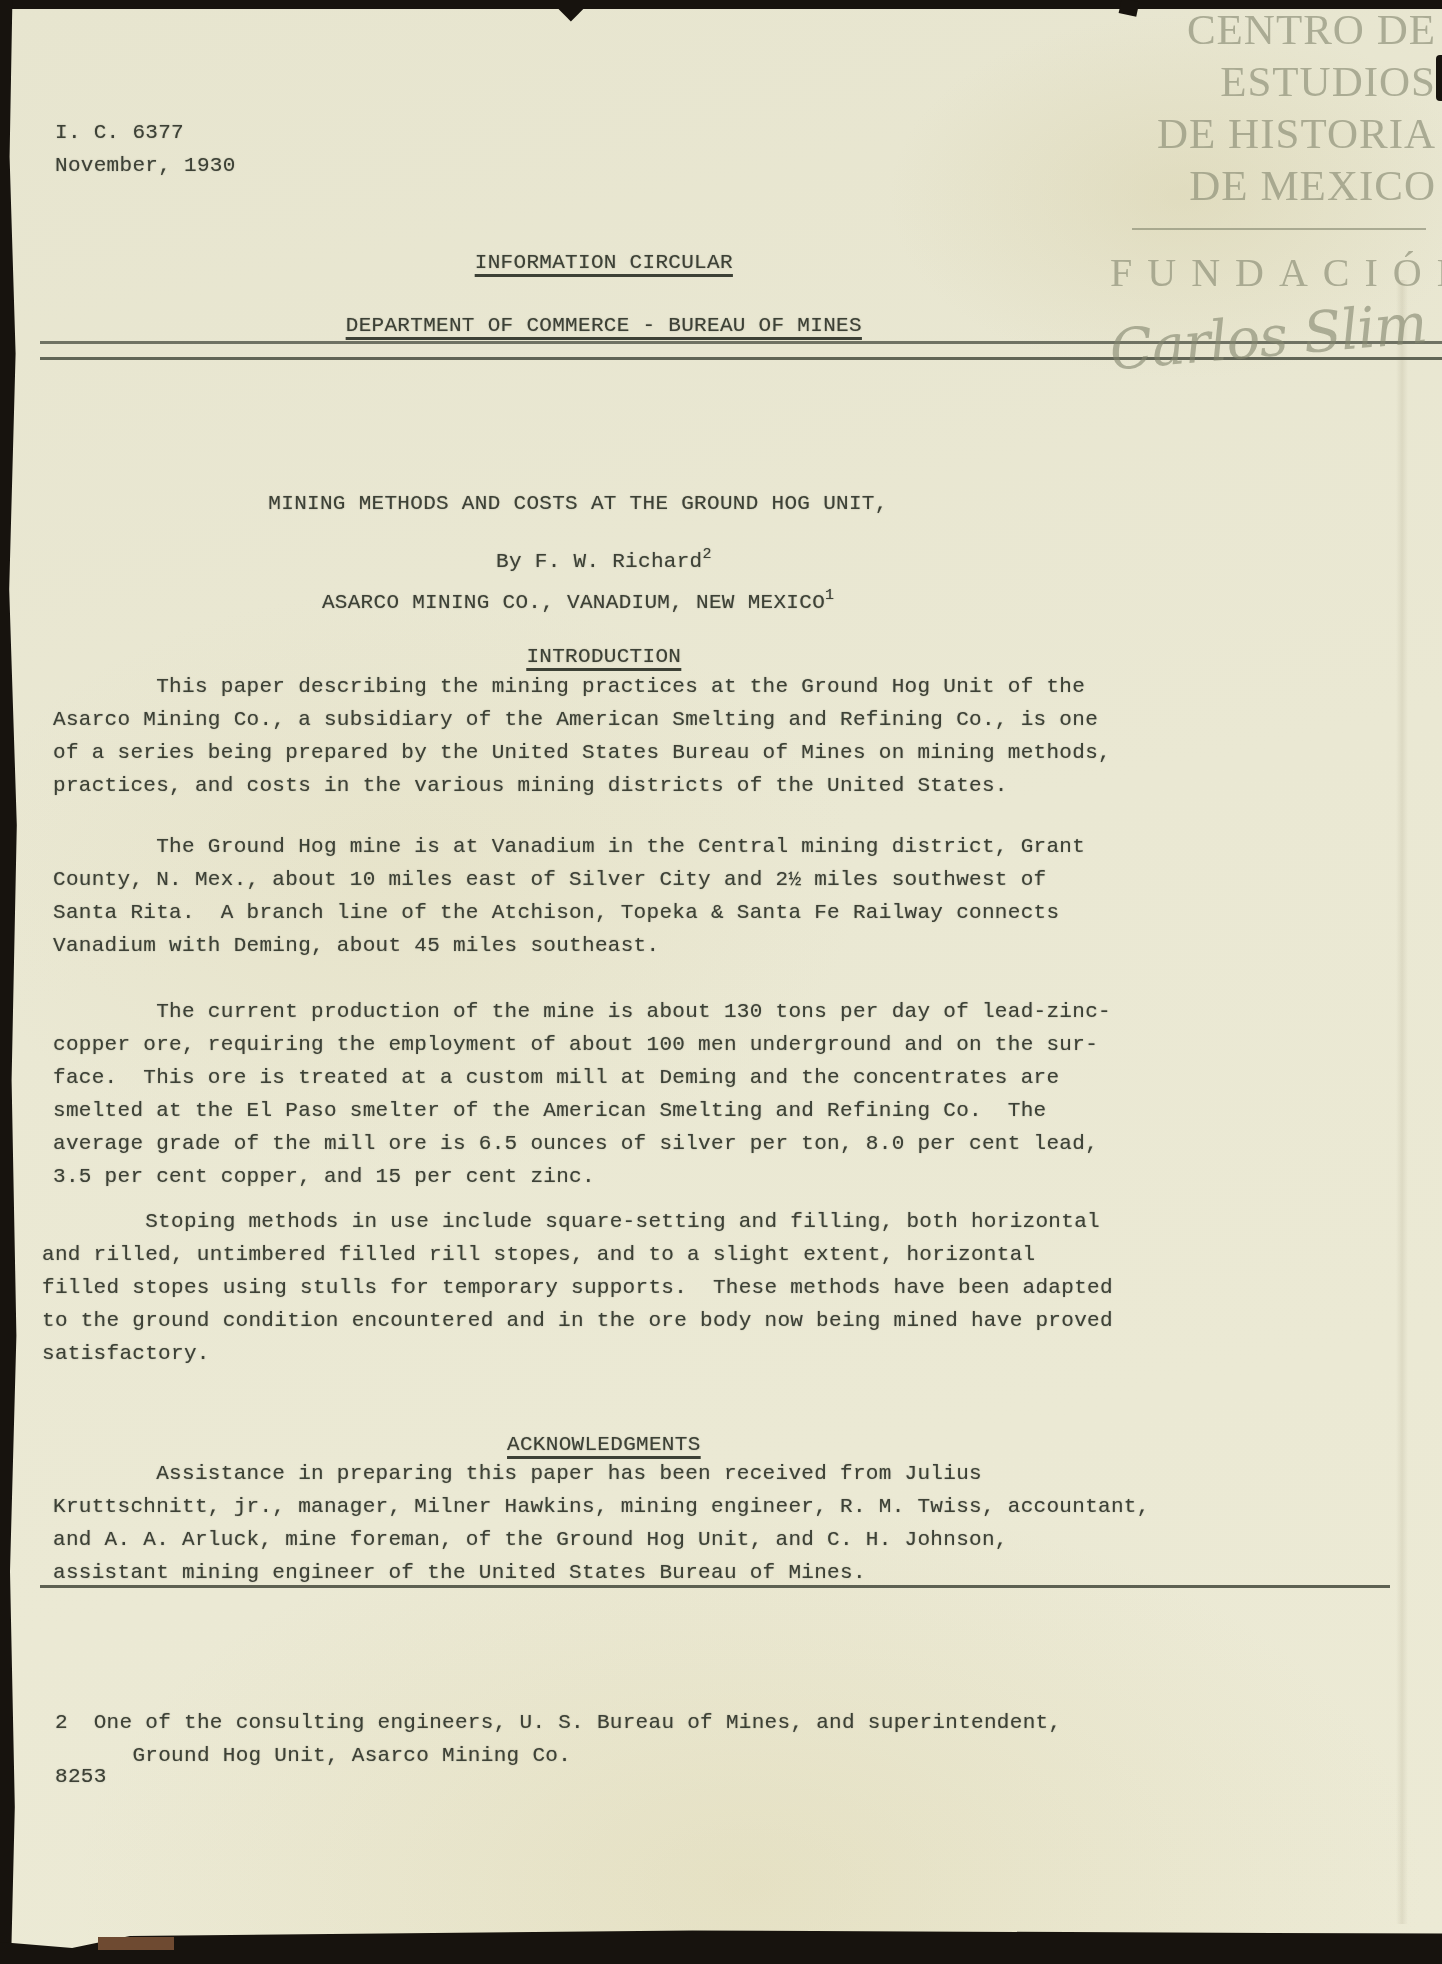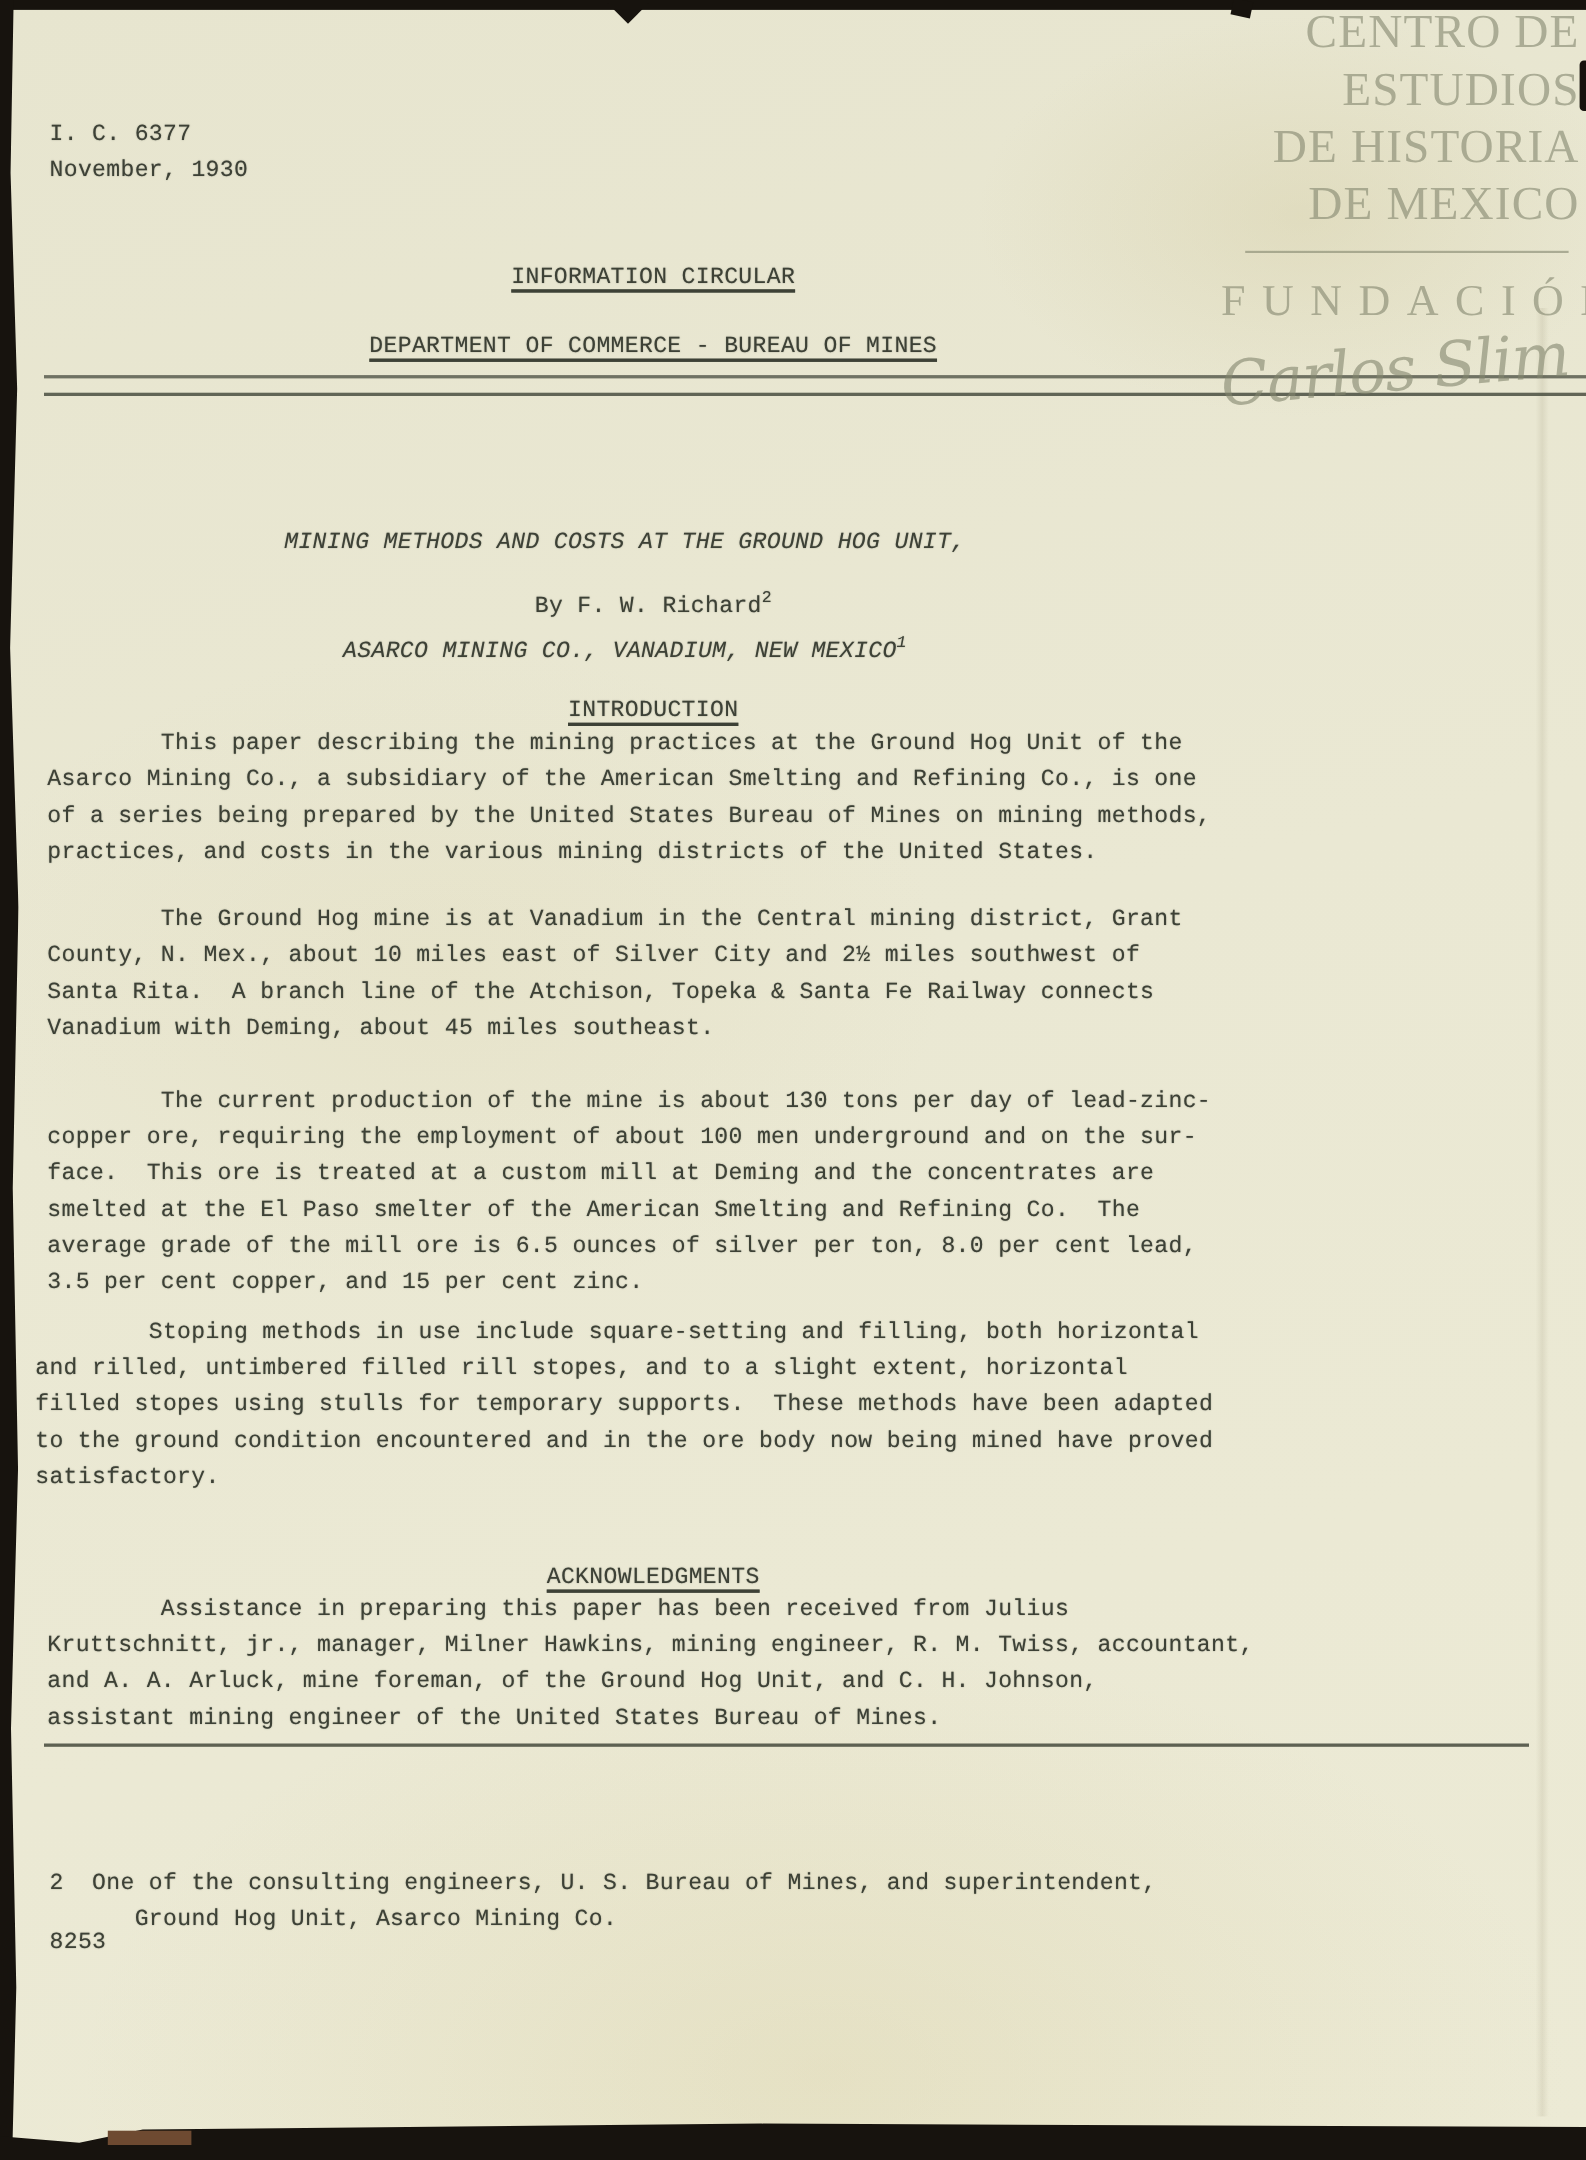--- a/index.html
+++ b/index.html
@@ -19,40 +19,40 @@
   
   .typed {
     position: absolute;
     font-family: "Liberation Mono", "DejaVu Sans Mono", monospace;
     font-size: 21px;
     line-height: 33px;
     color: #3d4136;
     letter-spacing: .3px;
     white-space: pre;
     text-shadow: 0 0 1.2px rgba(61,65,54,.55);
-    margin: 0;
+    margin: 10px;
     z-index: 2;
   }
   .center { left: 43px; width: 1050px; text-align: center; }
   .u { text-decoration: underline; text-decoration-thickness: 2.5px; text-underline-offset: 6px; }
   sup.fnref { font-size: 15px; line-height: 0; vertical-align: 9px; letter-spacing: 0; }
 
   #ic-number   { left: 45px; top: 106px; }
   #doc-date    { left: 45px; top: 139px; }
   #h-info      { top: 203px; }
   #h-dept      { top: 266px; }
 
   .rule-double {
     position: absolute; left: 40px; top: 341px; width: 1402px; height: 13px;
     border-top: 3px solid rgba(64,69,56,.72);
     border-bottom: 3px solid rgba(64,69,56,.80);
     z-index: 2;
   }
 
-  #doc-title   { top: 411px; font-style: italic; }
+  #doc-title   { top: 411px; }
   #byline      { top: 502px; }
   #h-intro     { top: 597px; }
   #p-intro-1   { left: 43px; top: 660px; }
   #p-intro-2   { left: 43px; top: 820px; }
   #p-intro-3   { left: 43px; top: 985px; }
   #p-intro-4   { left: 32px; top: 1195px; }
   #h-ack       { top: 1385px; }
   #p-ack-1     { left: 43px; top: 1447px; }
 
   .rule-footnote {

